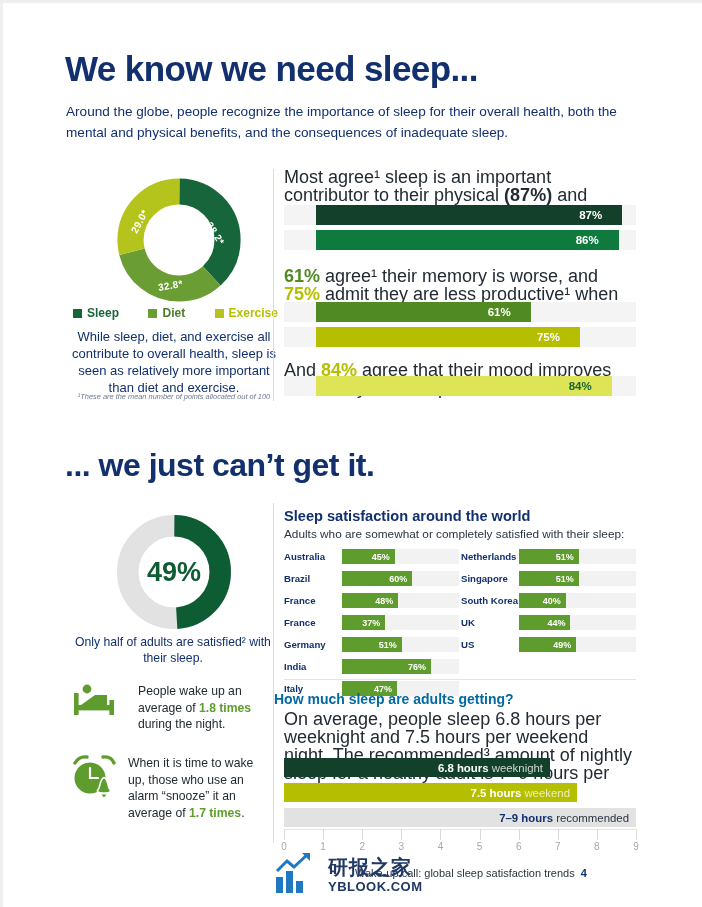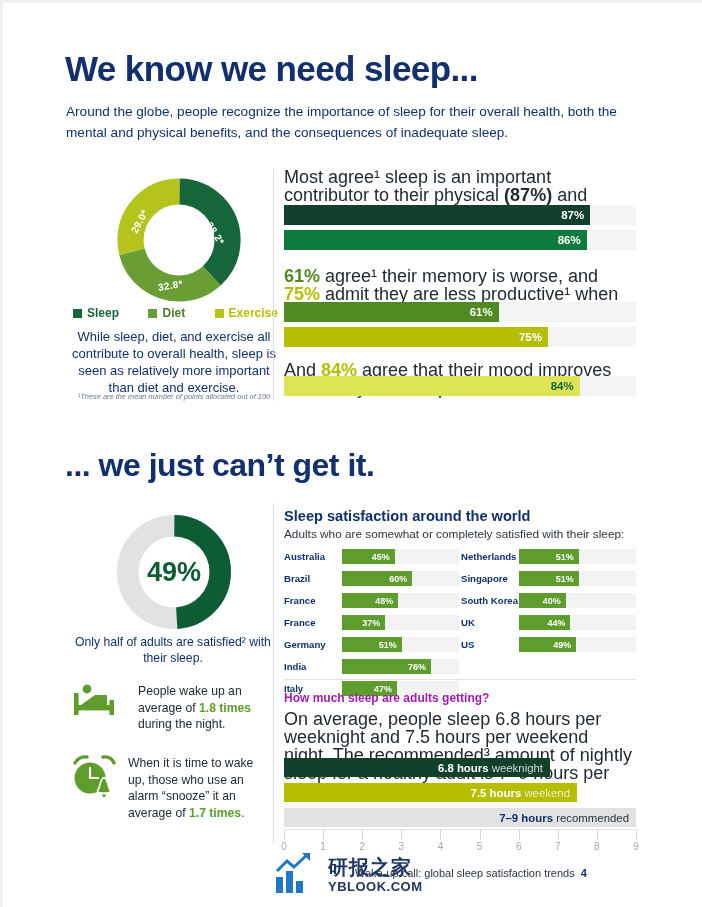--- a/index.html
+++ b/index.html
@@ -64,22 +64,22 @@
   
   .para {
     position: absolute; font-size: 18px; line-height: 18px; color: #222a33;
   }
   .para b { font-weight: bold; }
   .bar-track {
     position: absolute; background: #f4f4f4; height: 20px;
   }
   .bar-fill {
     height: 100%; display: flex; align-items: center; justify-content: flex-end;
-    box-sizing: border-box; padding-right: 6px;
-    font-size: 11.5px; font-weight: bold; color: #ffffff;
+    box-sizing: border-box; padding-right: 20px;
+    font-size: 11.5px; font-weight: bold; color: #ffffff; margin-left: 32px;
   }
 
   
   #s2-title {
     position: absolute; left: 62px; top: 444px;
     font-size: 32px; font-weight: bold; letter-spacing: -0.5px; color: #12306e;
   }
   #donut2-wrap { position: absolute; left: 110px; top: 508px; width: 122px; height: 122px; }
   #donut2-val {
     position: absolute; left: 0; top: 0; width: 122px; height: 122px;
@@ -117,22 +117,22 @@
   }
   .ctry-fill {
     height: 100%; background: #5f9c2e;
     display: flex; align-items: center; justify-content: flex-end;
     padding-right: 5px; box-sizing: border-box;
     font-size: 9px; font-weight: bold; color: #ffffff;
   }
 
   
   #hrs-h {
-    position: absolute; left: 281px; top: 688px;
-    font-size: 12px; font-weight: bold; color: #a21caf;
+    position: absolute; left: 271px; top: 688px;
+    font-size: 14px; font-weight: bold; color: #0369a1;
   }
   #hrs-p { left: 281px; top: 707px; width: 352px; }
   #hrs-p u { text-decoration: underline; }
   .hbar {
     position: absolute; left: 281px; height: 19px;
     display: flex; align-items: center; justify-content: flex-end;
     padding-right: 7px; box-sizing: border-box; font-size: 11.4px;
   }
   .hbar b { font-weight: bold; }
   #axis { position: absolute; left: 281px; top: 826px; width: 352px; height: 26px; }

